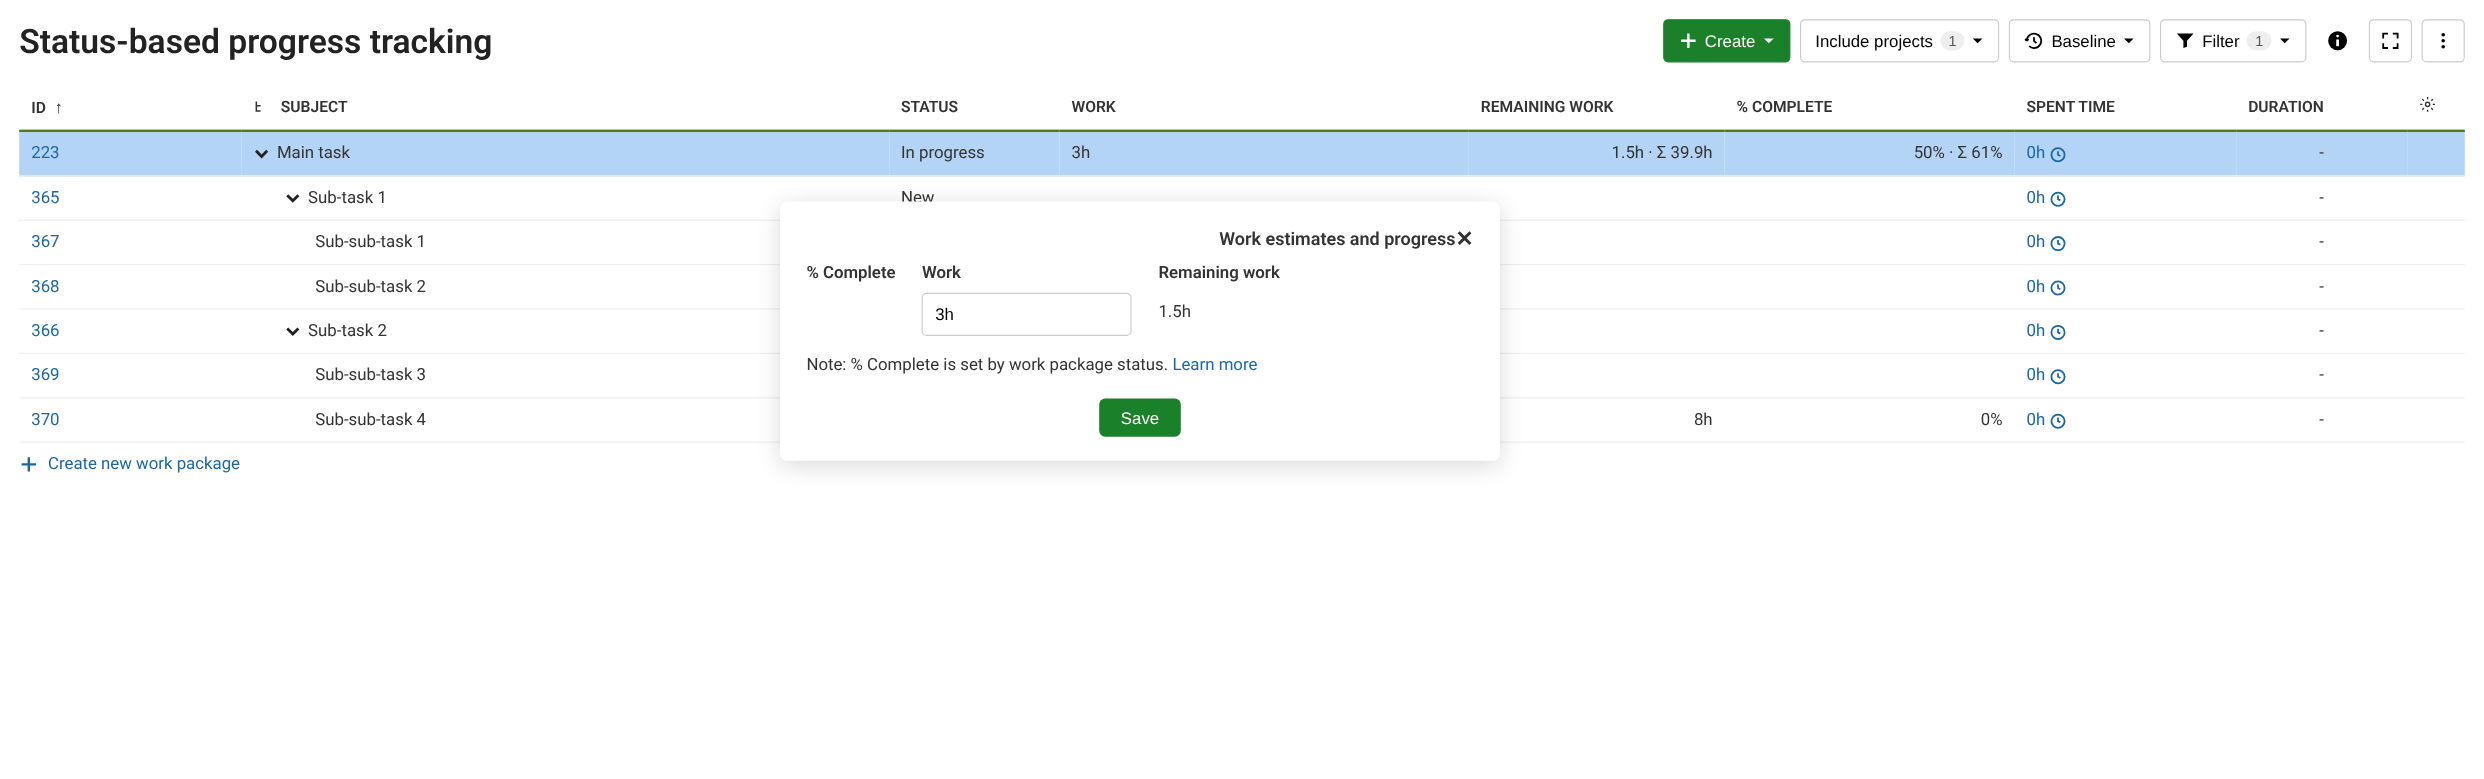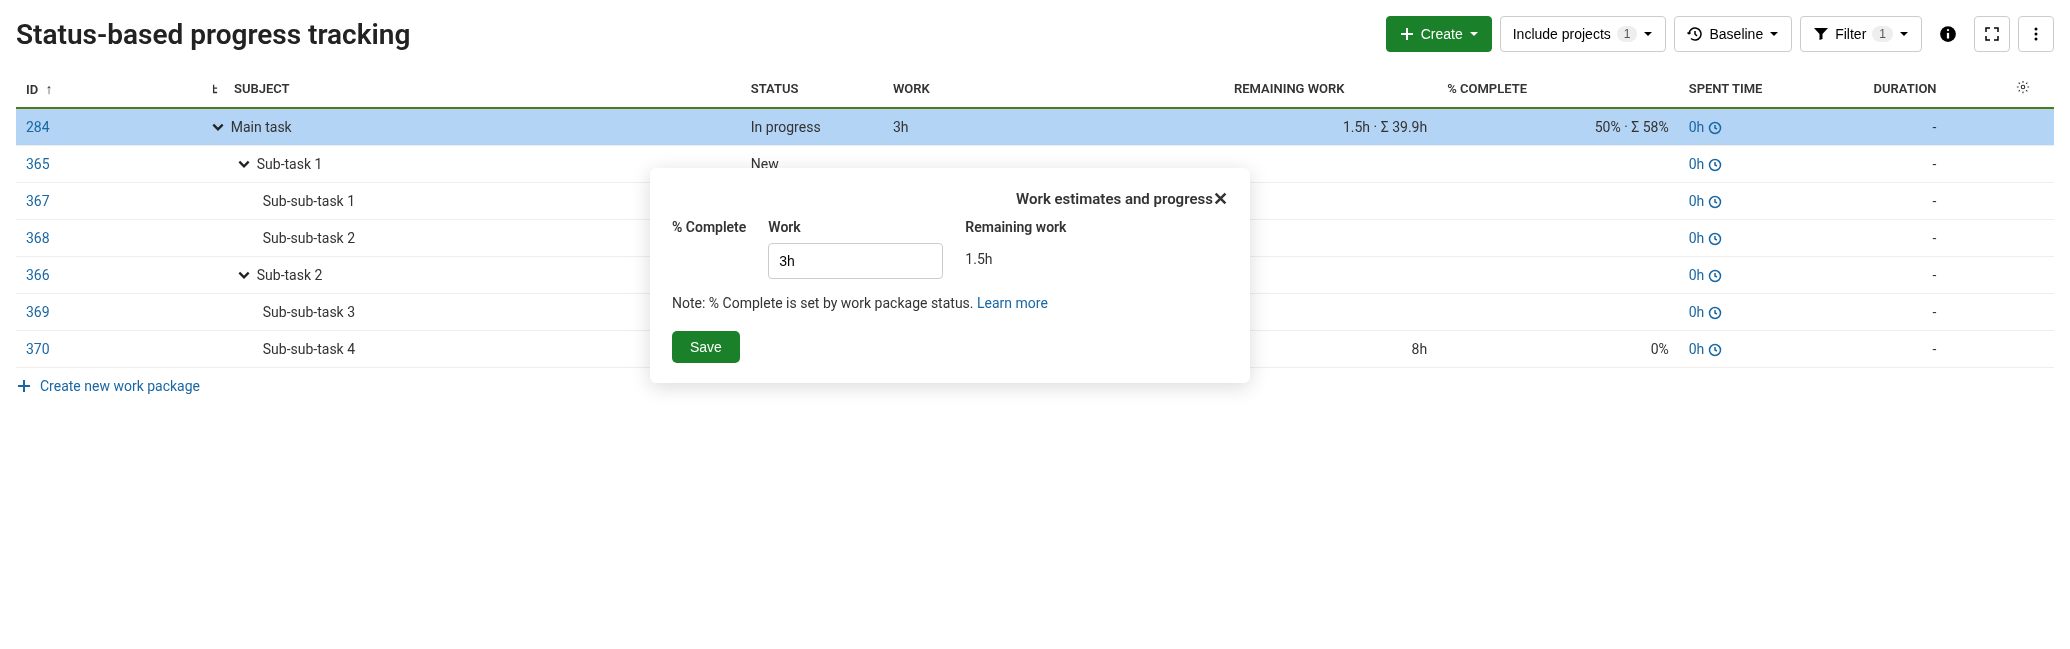--- a/index.html
+++ b/index.html
@@ -150,21 +150,21 @@
       width: 175px;
       height: 36px;
       position: relative;
       display: flex;
       align-items: center;
       justify-content: space-between;
     }
     .field-static { padding-top: 8px; font-size: 14px; }
     .popover-note { font-size: 14px; margin-bottom: 20px; }
     .popover-note a { color: #1a67a3; text-decoration: none; }
-    .popover-footer { display: flex; justify-content: flex-start; }
+    .popover-footer { display: flex; justify-content: center; }
     .btn-save {
       background: #1a8029;
       color: #fff;
       border: none;
       border-radius: 5px;
       padding: 8px 18px;
       font-size: 14px;
       cursor: pointer;
     }
     .select-chevs { font-size: 10px; line-height: 6px; color: #666; display:flex; flex-direction:column; }
@@ -286,35 +286,35 @@
           <svg viewBox="0 0 16 16" fill="none" stroke="currentColor" stroke-width="1.3">
               <circle cx="8" cy="8" r="2"></circle>
               <path d="M8 1v2M8 13v2M1 8h2M13 8h2M3 3l1.5 1.5M11.5 11.5L13 13M3 13l1.5-1.5M11.5 4.5L13 3"></path>
             </svg>
         </span>
       </th>
     </tr>
   </thead>
   <tbody id="table-body">
       <tr class="selected">
-    <td class="col-id"><span class="id-link">284</span></td>
+    <td class="col-id"><span class="id-link">223</span></td>
     <td class="col-subject">
           <div class="subject-cell ">
             <span class="chevron">
               <svg viewBox="0 0 12 12" fill="none" stroke="currentColor" stroke-width="2">
                 <path d="M2 4l4 4 4-4"></path>
               </svg>
             </span>
             <span>Main task</span>
           </div>
         </td>
     <td class="col-status">In progress</td>
     <td class="col-work">3h</td>
     <td class="col-remaining td-right">1.5h  ·  Σ 39.9h</td>
-    <td class="col-complete td-right">50%  ·  Σ 58%</td>
+    <td class="col-complete td-right">50%  ·  Σ 61%</td>
     <td class="col-spent"><span class="spent-link">0h <span class="clock-ic">
               <svg viewBox="0 0 14 14" fill="none" stroke="currentColor" stroke-width="1.5">
                 <circle cx="7" cy="7" r="5.5"></circle>
                 <path d="M7 4v3l2 1"></path>
               </svg>
             </span></span></td>
     <td class="col-duration">-</td>
     <td class="gear-col"></td>
   </tr>
       <tr>

